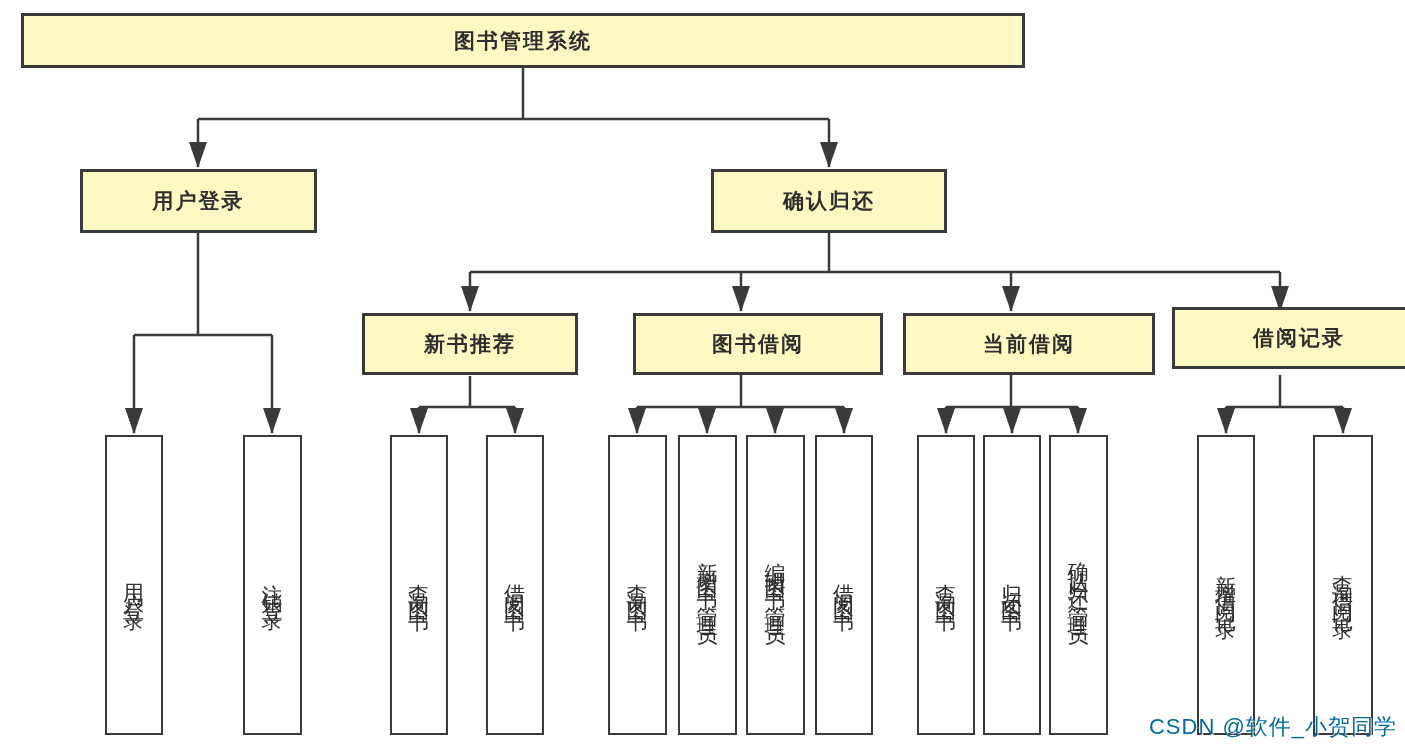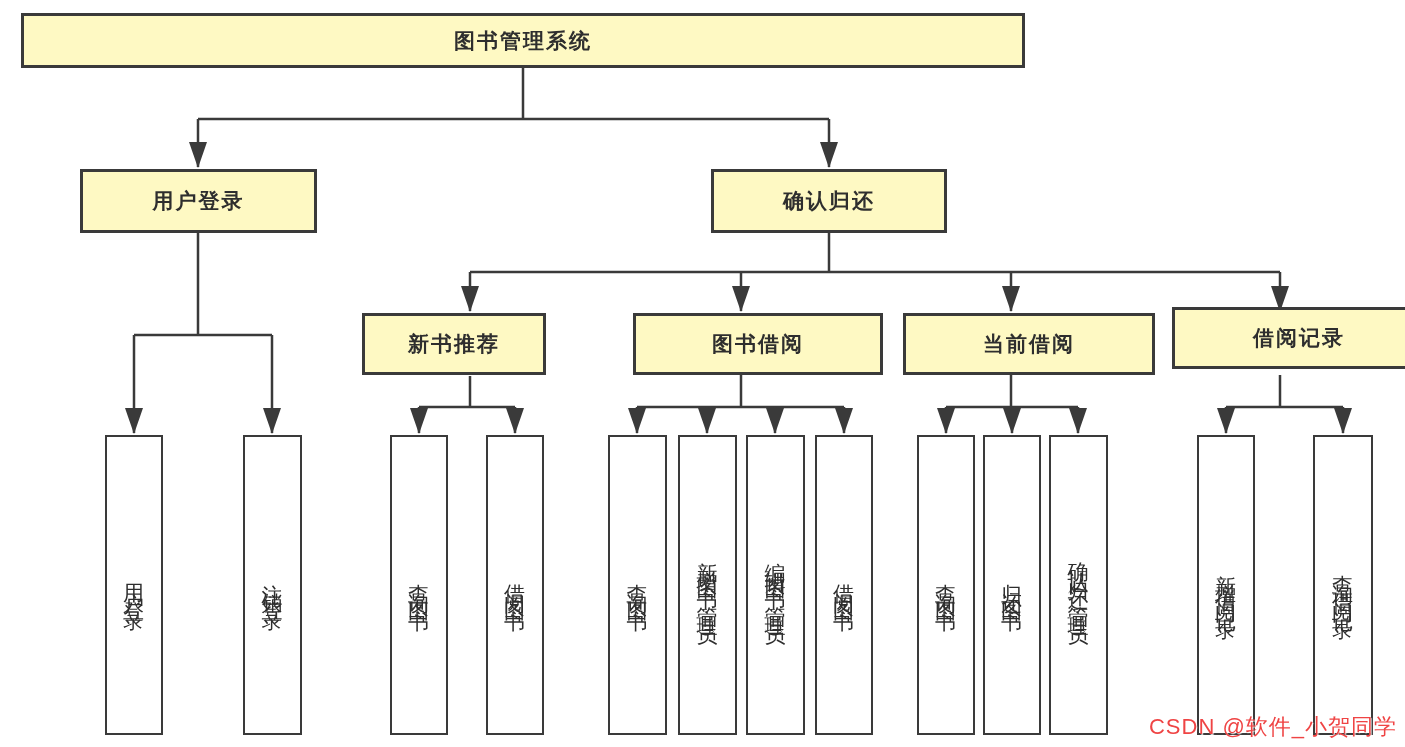--- a/index.html
+++ b/index.html
@@ -30,21 +30,21 @@
   .vtext{
     writing-mode:vertical-rl;
     text-orientation:mixed;
     font-size:21px;letter-spacing:9px;line-height:1;
     color:#2e2e2e;white-space:nowrap;
   }
   .watermark{
     position:absolute;
     right:8px;bottom:5px;
     font-size:22px;letter-spacing:1px;
-    color:#ef4444;
+    color:#0369a1;
     text-shadow:1px 1px 1px rgba(255,255,255,0.9);
     pointer-events:none;
   }
 </style>
 </head>
 <body>
 
 <div class="stage">
 
   <svg class="connectors" viewBox="0 0 1405 747" xmlns="http://www.w3.org/2000/svg">
@@ -94,21 +94,21 @@
     <span>图书管理系统</span>
   </div>
 
   <div class="hnode" style="left:80px;top:169px;width:237px;height:64px">
     <span>用户登录</span>
   </div>
   <div class="hnode" style="left:711px;top:169px;width:236px;height:64px">
     <span>确认归还</span>
   </div>
 
-  <div class="hnode" style="left:362px;top:313px;width:184px;height:62px">
+  <div class="hnode" style="left:362px;top:313px;width:216px;height:62px">
     <span>新书推荐</span>
   </div>
   <div class="hnode" style="left:633px;top:313px;width:250px;height:62px">
     <span>图书借阅</span>
   </div>
   <div class="hnode" style="left:903px;top:313px;width:252px;height:62px">
     <span>当前借阅</span>
   </div>
   <div class="hnode" style="left:1172px;top:307px;width:254px;height:62px">
     <span>借阅记录</span>

